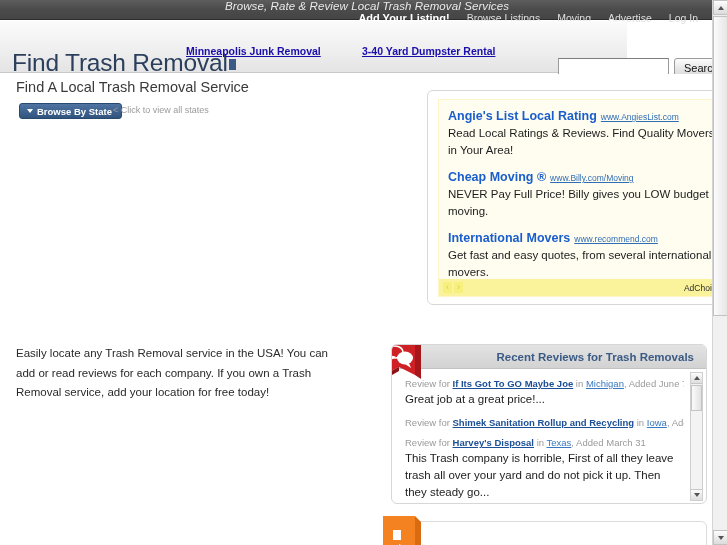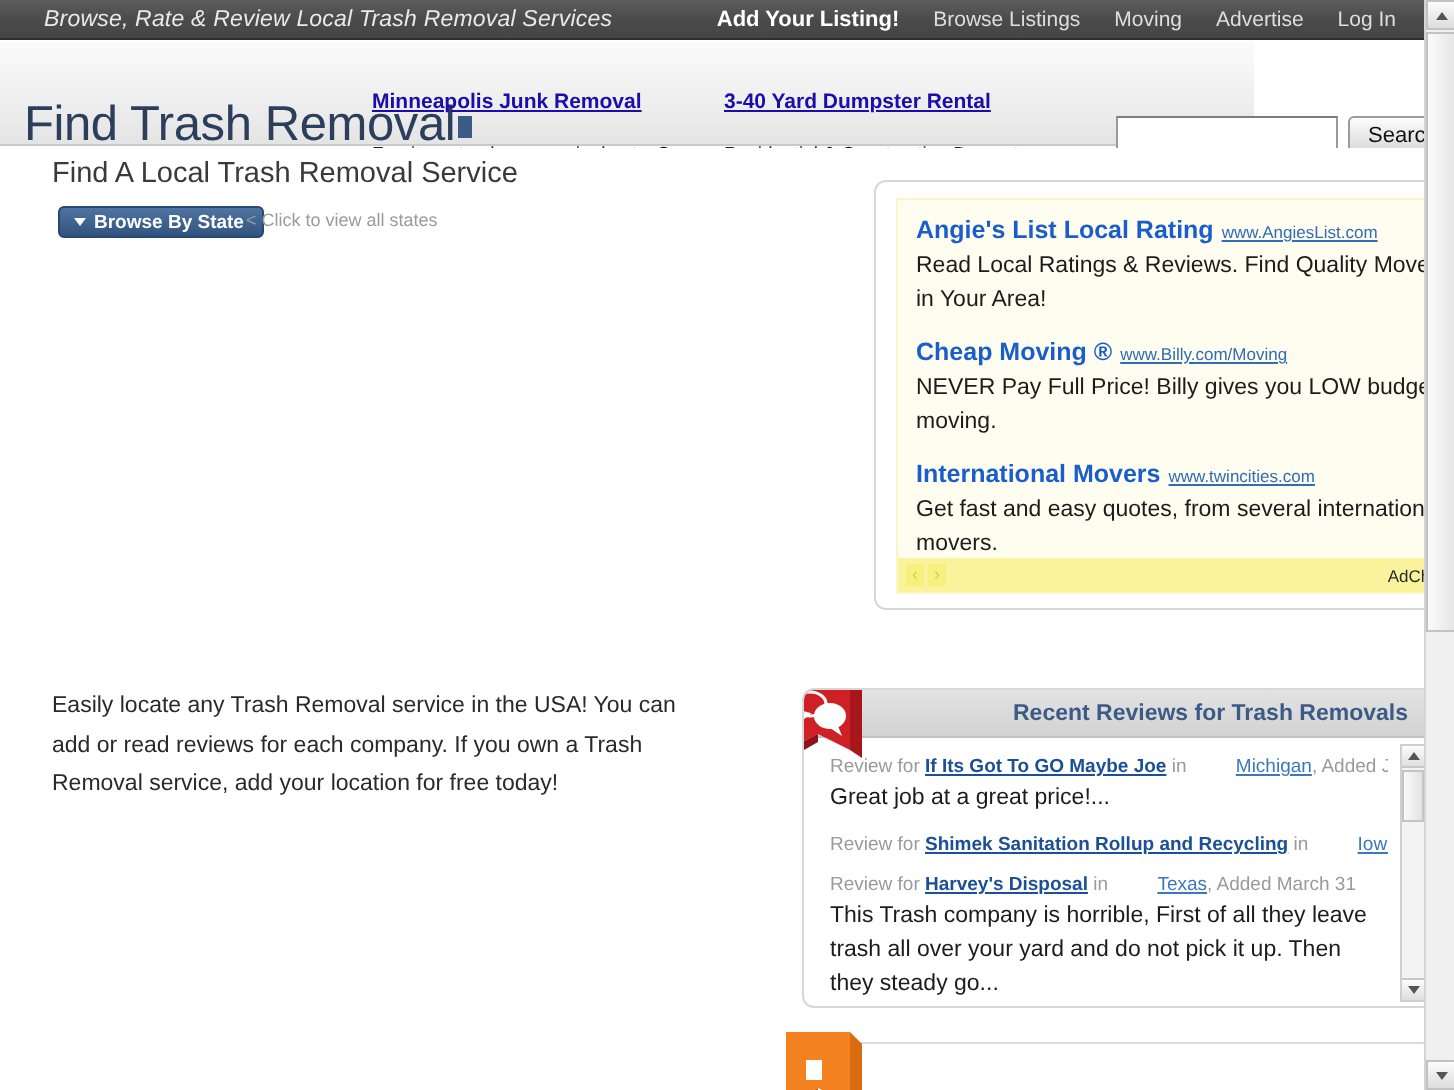--- a/index.html
+++ b/index.html
@@ -16,21 +16,21 @@
     overflow: hidden;
     background: #fff;
   }
 
   
   .topbar {
     position: absolute; left: 0; top: 0;
     width: 712px; height: 20px;
     background: linear-gradient(#5d5d5d, #4b4b4b 50%, #454545);
     border-bottom: 1px solid #2e2e2e;
-    display: flex; align-items: center;
+    display: flex; align-items: center; flex-direction: column;
   }
   .topbar .tagline {
     color: #e9e9e9;
     font-style: italic;
     font-size: 11.5px;
     margin-left: 22px;
     letter-spacing: .1px;
     white-space: nowrap;
   }
   .topbar .navlinks {
@@ -131,21 +131,21 @@
     font-size: 11px;
     color: #111;
     background: linear-gradient(#fdfdfd, #e6e6e6 55%, #dadada);
     border: 1px solid #9b9b9b;
     border-radius: 3px;
     cursor: pointer;
   }
 
   
   .content {
-    position: absolute; left: 10px; top: 74px;
+    position: absolute; left: 0; top: 74px;
     width: 716px; height: 471px;
     background: #fff;
   }
 
   .page-title {
     position: absolute; left: 16px; top: 5px;
     font-size: 14.5px; color: #3a3a3a;
     white-space: nowrap;
   }
 
@@ -271,21 +271,21 @@
   .review-row .meta {
     font-size: 9.5px; color: #9a9a9a;
     white-space: nowrap; overflow: hidden;
   }
   .review-row .meta b {
     color: #1b4f96; font-weight: bold;
     text-decoration: underline;
     font-size: 9.5px;
   }
   .review-row .meta a.state {
-    color: #3a78c0;  margin-left: 22px;
+    color: #3a78c0; 
   }
   .review-row .body {
     font-size: 11.5px; color: #1c1c1c;
     line-height: 17px; margin-top: 2px;
   }
 
   
   .vscroll {
     position: absolute; right: 3px; top: 27px;
     width: 13px; height: 129px;
@@ -405,21 +405,21 @@
       <div class="inner">
         <div class="ad-item">
           <span class="t">Angie's List Local Rating</span><span class="u">www.AngiesList.com</span>
           <div class="d">Read Local Ratings &amp; Reviews. Find Quality Movers in Your Area!</div>
         </div>
         <div class="ad-item">
           <span class="t">Cheap Moving ®</span><span class="u">www.Billy.com/Moving</span>
           <div class="d">NEVER Pay Full Price! Billy gives you LOW budget moving.</div>
         </div>
         <div class="ad-item">
-          <span class="t">International Movers</span><span class="u">www.twincities.com</span>
+          <span class="t">International Movers</span><span class="u">www.recommend.com</span>
           <div class="d">Get fast and easy quotes, from several international movers.</div>
         </div>
         <div class="ad-item">
           <span class="t">Get The EZ Moves® System</span><span class="u">GetEZMoves.com</span>
           
         </div>
         <div class="adbox-footer">
           <div class="pager">
             <span>‹</span>
             <span>›</span>

